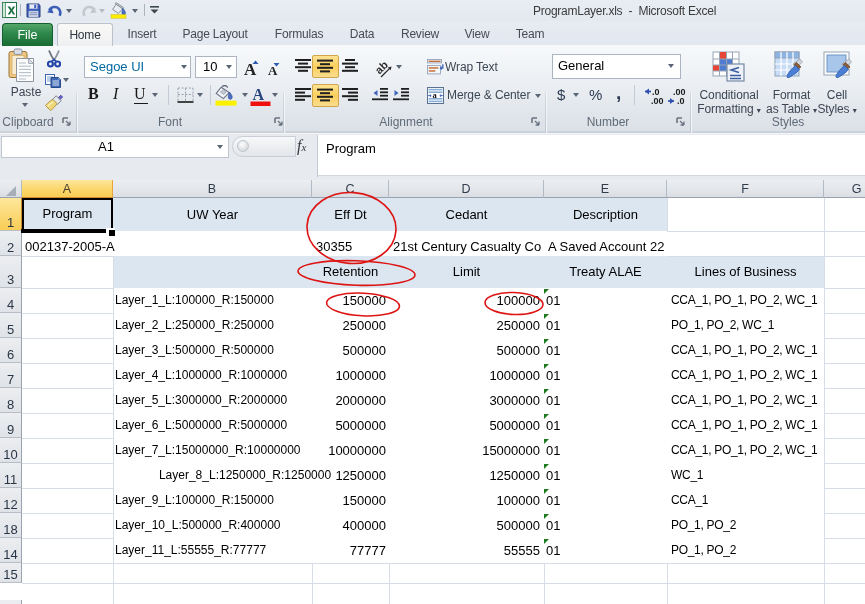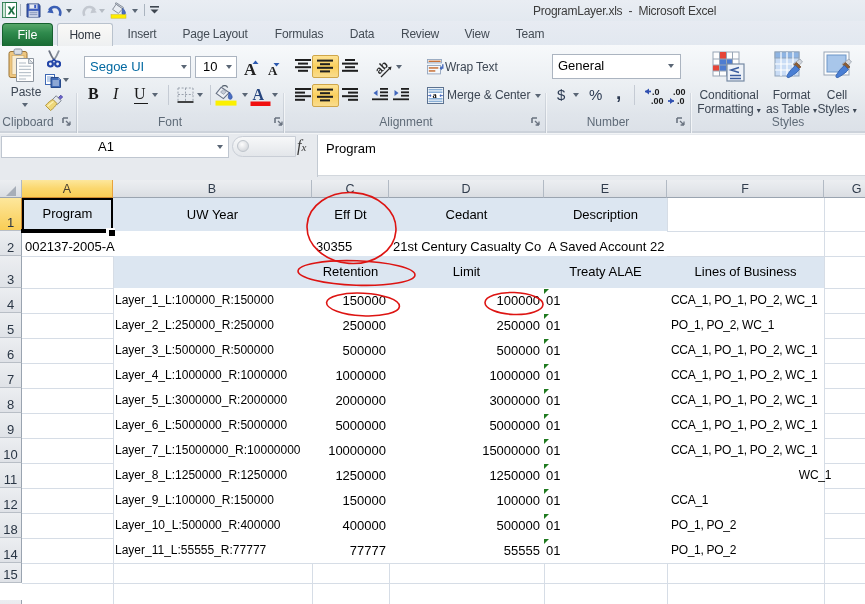--- a/index.html
+++ b/index.html
@@ -503,25 +503,25 @@
   <div class="cell" style="left:115px;top:233px;width:260px;line-height:25px;font-size:12px;">Layer_6_L:5000000_R:5000000</div>
   <div class="cell rt" style="left:312px;top:233px;width:74px;line-height:25px;">5000000</div>
   <div class="cell rt" style="left:389px;top:233px;width:151px;line-height:25px;">5000000</div>
   <div class="cell" style="left:546px;top:233px;width:60px;line-height:25px;">01</div>
   <div class="cell" style="left:671px;top:233px;width:160px;line-height:25px;font-size:12px;letter-spacing:-0.3px;">CCA_1, PO_1, PO_2, WC_1</div>
   <div class="cell" style="left:115px;top:258px;width:260px;line-height:25px;font-size:12px;">Layer_7_L:15000000_R:10000000</div>
   <div class="cell rt" style="left:312px;top:258px;width:74px;line-height:25px;">10000000</div>
   <div class="cell rt" style="left:389px;top:258px;width:151px;line-height:25px;">15000000</div>
   <div class="cell" style="left:546px;top:258px;width:60px;line-height:25px;">01</div>
   <div class="cell" style="left:671px;top:258px;width:160px;line-height:25px;font-size:12px;letter-spacing:-0.3px;">CCA_1, PO_1, PO_2, WC_1</div>
-  <div class="cell" style="left:115px;top:283px;width:260px;line-height:25px;font-size:12px;">Layer_8_L:1250000_R:1250000</div>
+  <div class="cell" style="left:115px;top:283px;width:260px;line-height:25px;font-size:12px;text-align:center;">Layer_8_L:1250000_R:1250000</div>
   <div class="cell rt" style="left:312px;top:283px;width:74px;line-height:25px;">1250000</div>
   <div class="cell rt" style="left:389px;top:283px;width:151px;line-height:25px;">1250000</div>
   <div class="cell" style="left:546px;top:283px;width:60px;line-height:25px;">01</div>
-  <div class="cell" style="left:671px;top:283px;width:160px;line-height:25px;font-size:12px;letter-spacing:-0.3px;text-align:right;">WC_1</div>
+  <div class="cell" style="left:671px;top:283px;width:160px;line-height:25px;font-size:12px;letter-spacing:-0.3px;">WC_1</div>
   <div class="cell" style="left:115px;top:308px;width:260px;line-height:25px;font-size:12px;">Layer_9_L:100000_R:150000</div>
   <div class="cell rt" style="left:312px;top:308px;width:74px;line-height:25px;">150000</div>
   <div class="cell rt" style="left:389px;top:308px;width:151px;line-height:25px;">100000</div>
   <div class="cell" style="left:546px;top:308px;width:60px;line-height:25px;">01</div>
   <div class="cell" style="left:671px;top:308px;width:160px;line-height:25px;font-size:12px;letter-spacing:-0.3px;">CCA_1</div>
   <div class="cell" style="left:115px;top:333px;width:260px;line-height:25px;font-size:12px;">Layer_10_L:500000_R:400000</div>
   <div class="cell rt" style="left:312px;top:333px;width:74px;line-height:25px;">400000</div>
   <div class="cell rt" style="left:389px;top:333px;width:151px;line-height:25px;">500000</div>
   <div class="cell" style="left:546px;top:333px;width:60px;line-height:25px;">01</div>
   <div class="cell" style="left:671px;top:333px;width:160px;line-height:25px;font-size:12px;letter-spacing:-0.3px;">PO_1, PO_2</div>

